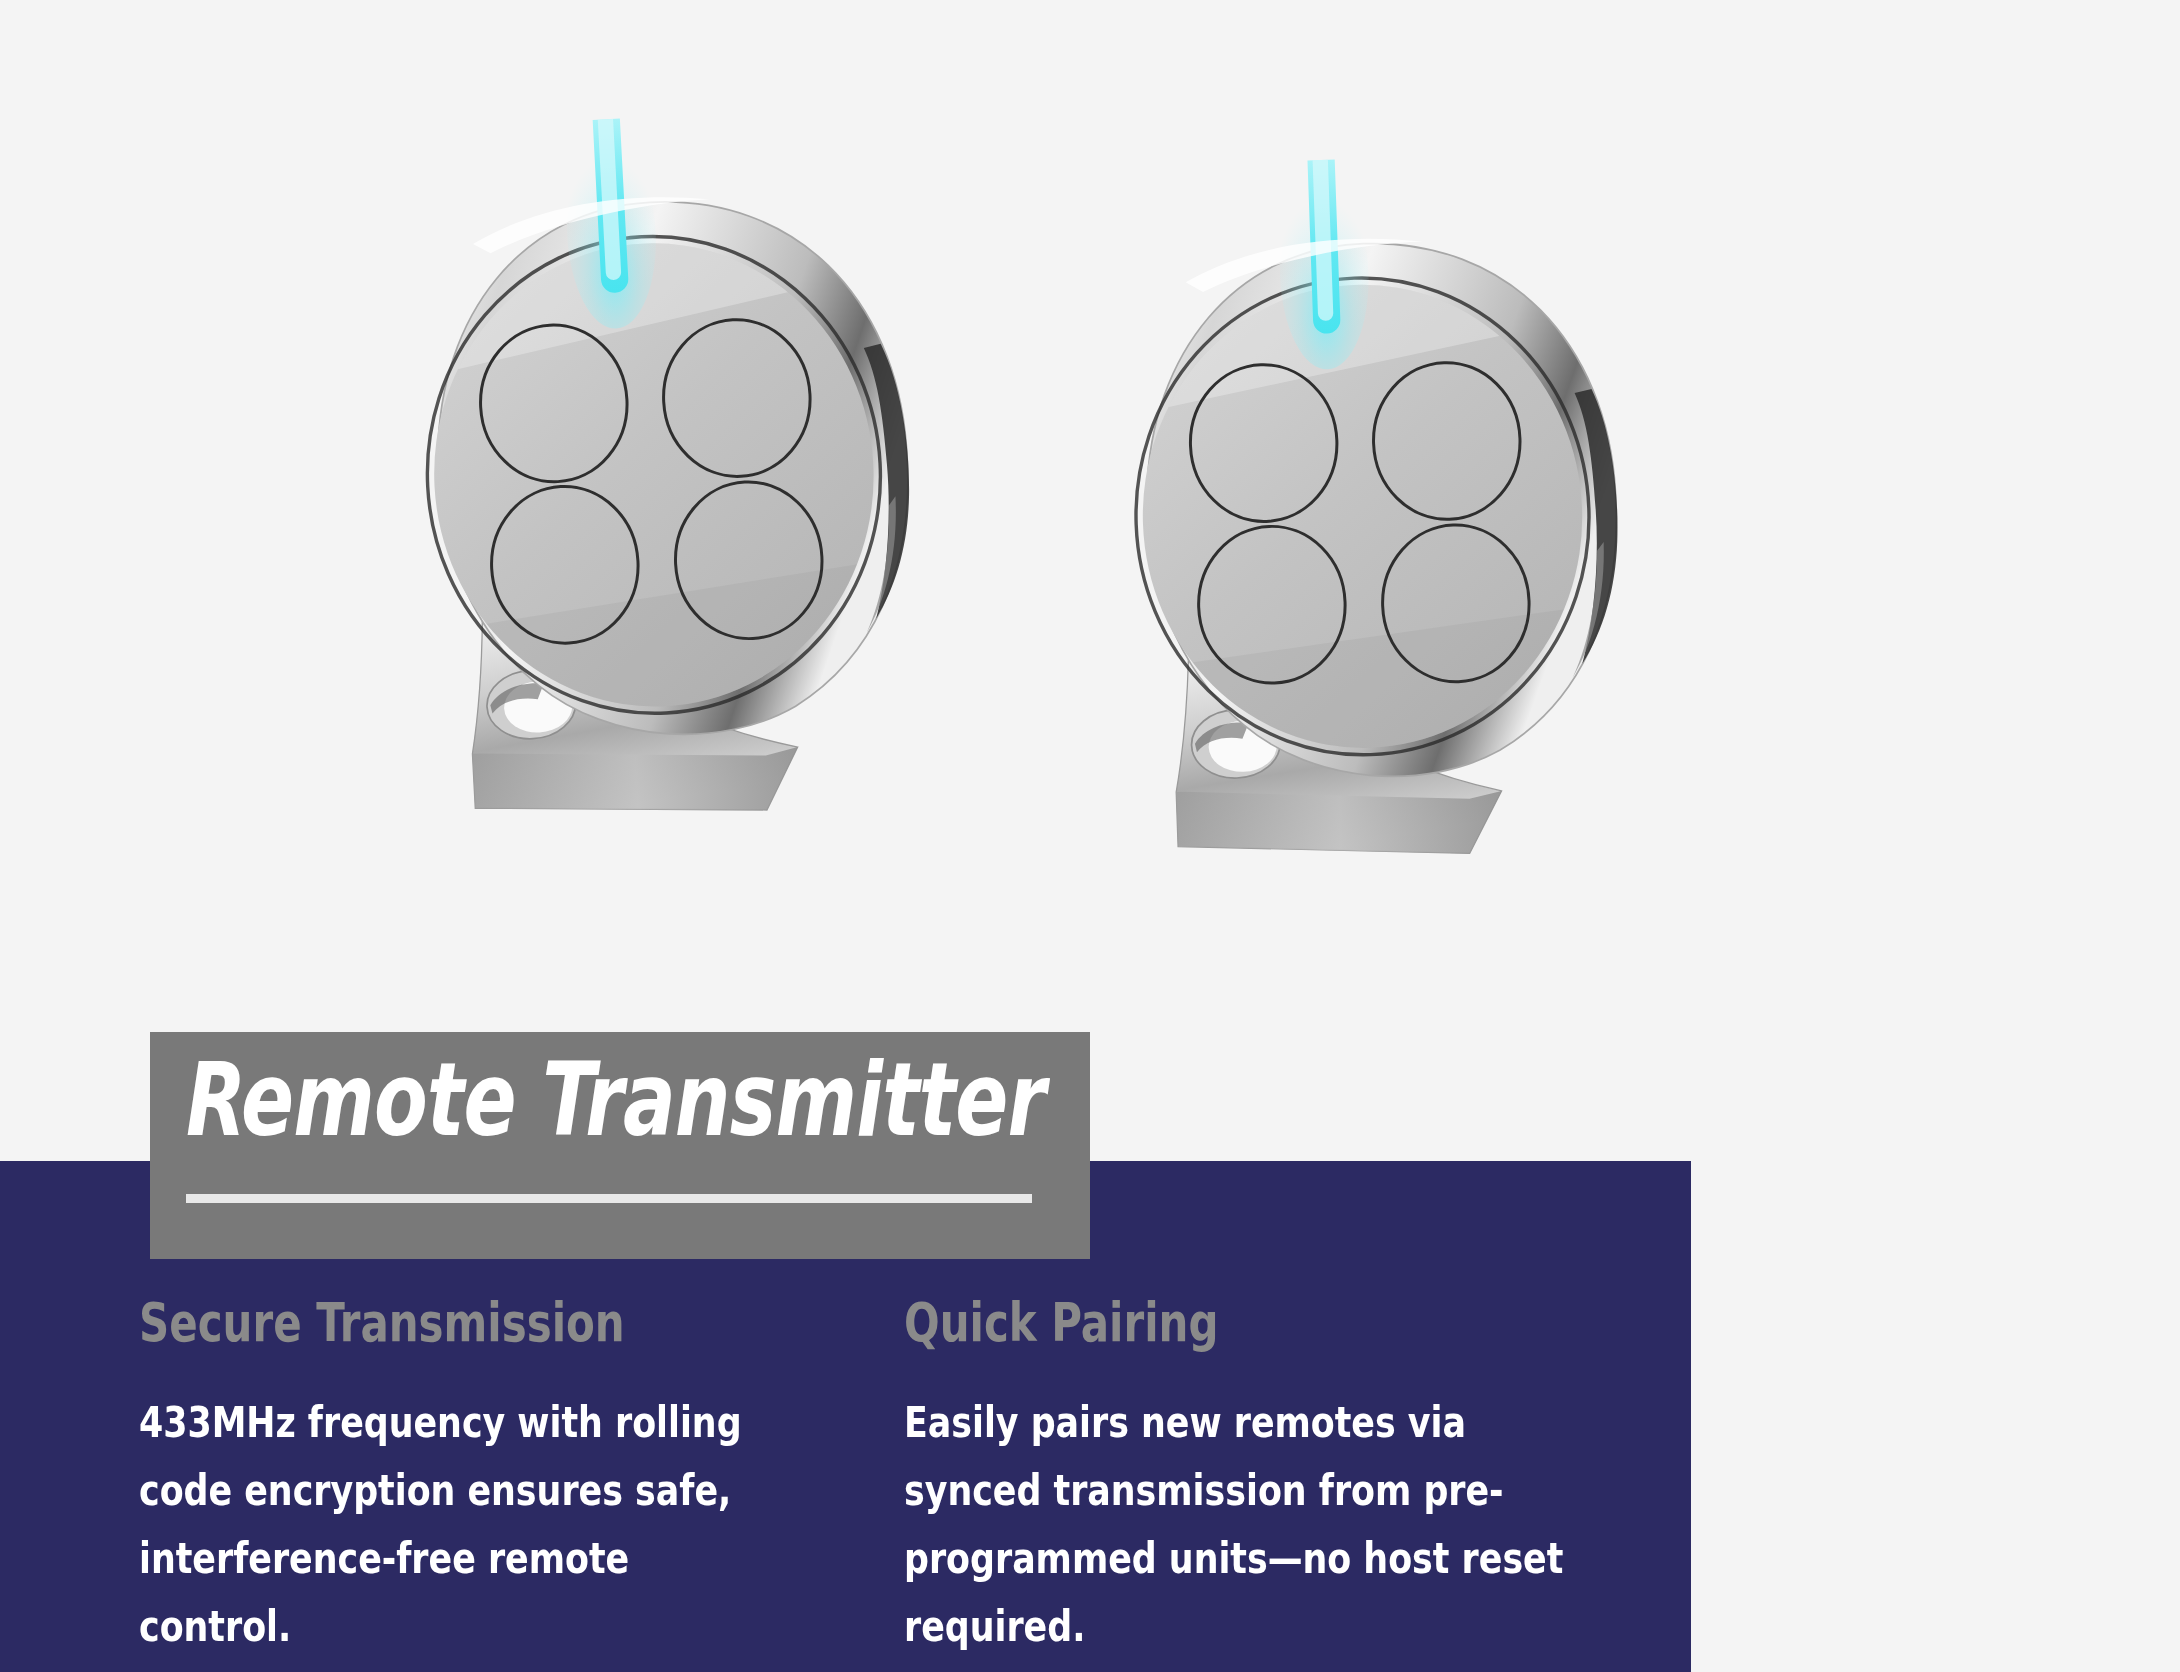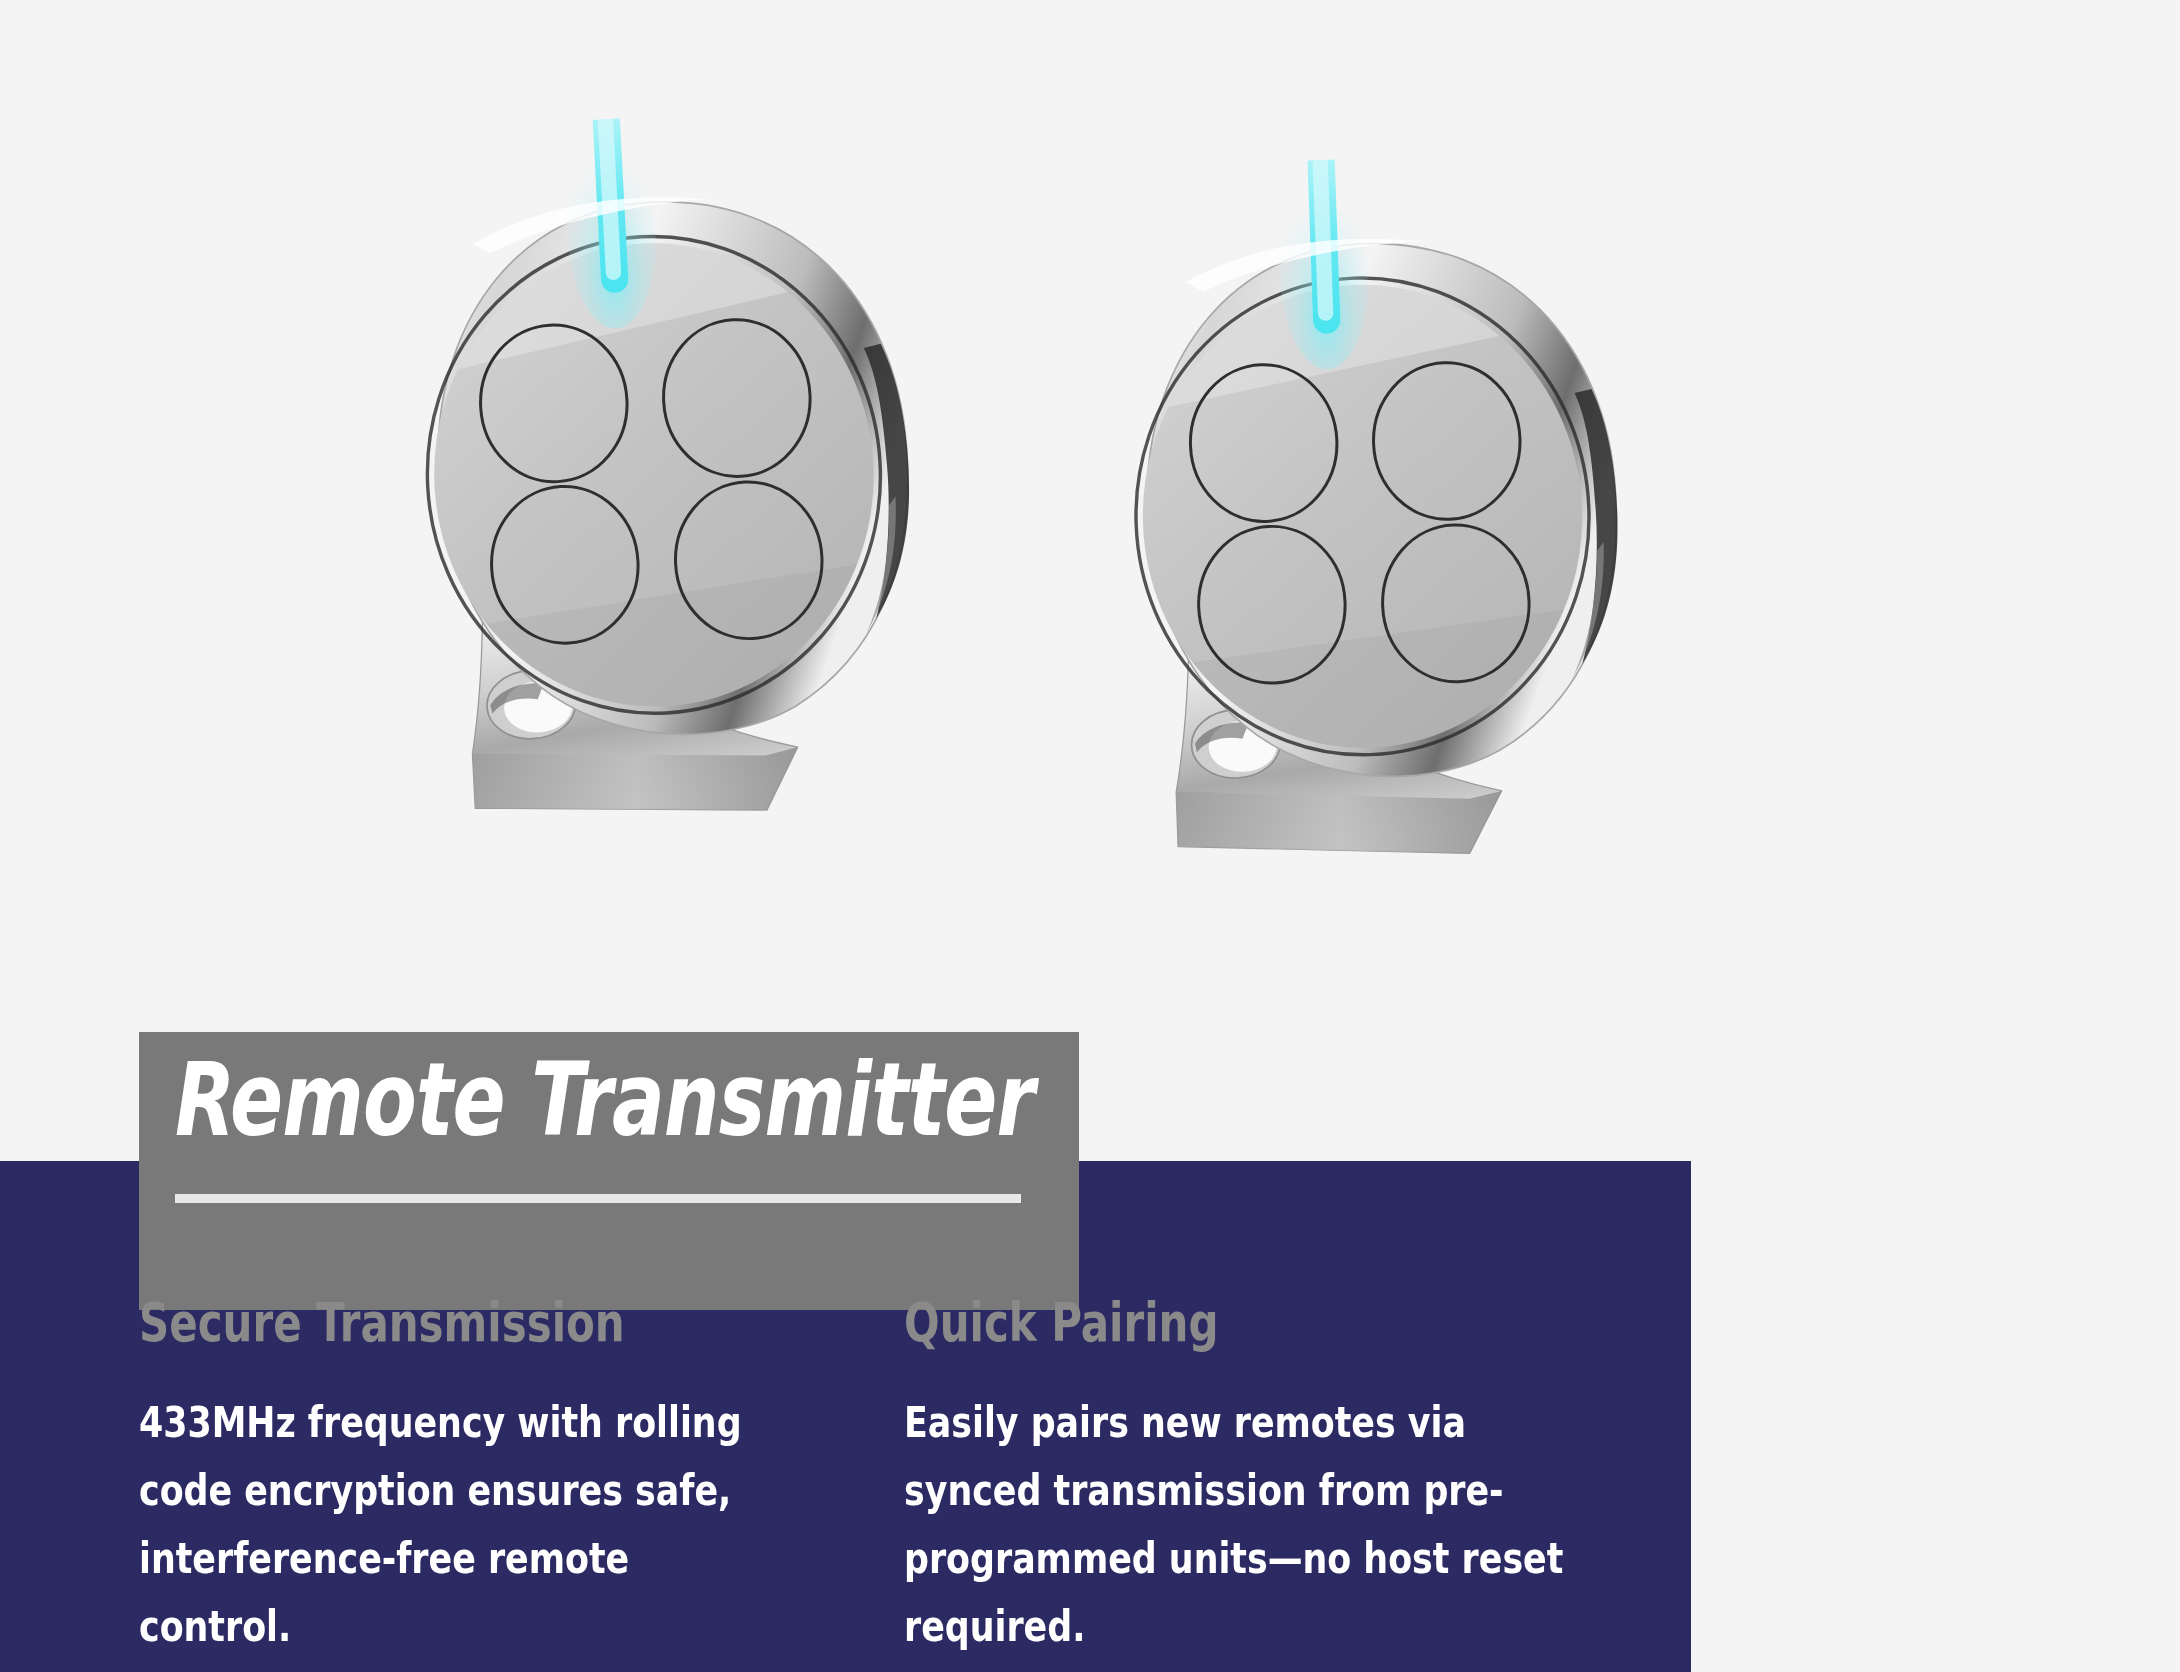--- a/index.html
+++ b/index.html
@@ -17,21 +17,21 @@
   .remote svg{width:100%;height:100%;display:block;overflow:visible;}
 
   
   .navy-panel{
     position:absolute;left:0;top:1161px;width:1691px;height:511px;
     background:#2c2a63;
   }
 
   
   .title-banner{
-    position:absolute;left:139px;top:1032px;width:940px;height:278px;
+    position:absolute;left:150px;top:1032px;width:940px;height:227px;
     background:#797979;
   }
   .title-text{
     position:absolute;left:36px;top:10.2px;
     color:#ffffff;
     font-family:"Liberation Sans Narrow","DejaVu Sans Condensed","Liberation Sans",sans-serif;
     font-size:101px;font-weight:bold;font-style:italic;
     letter-spacing:-0.9px;
     white-space:nowrap;
     transform:scaleX(0.86);transform-origin:left center;

